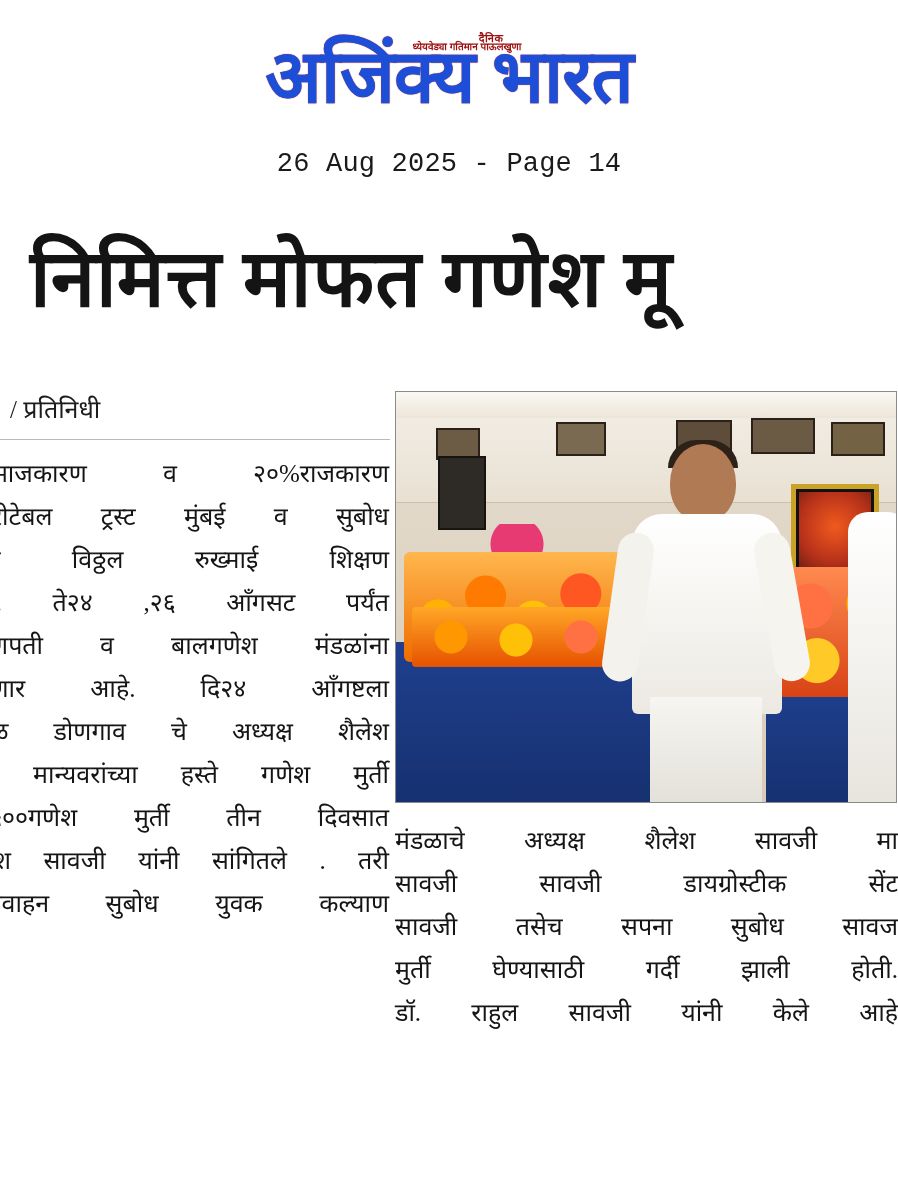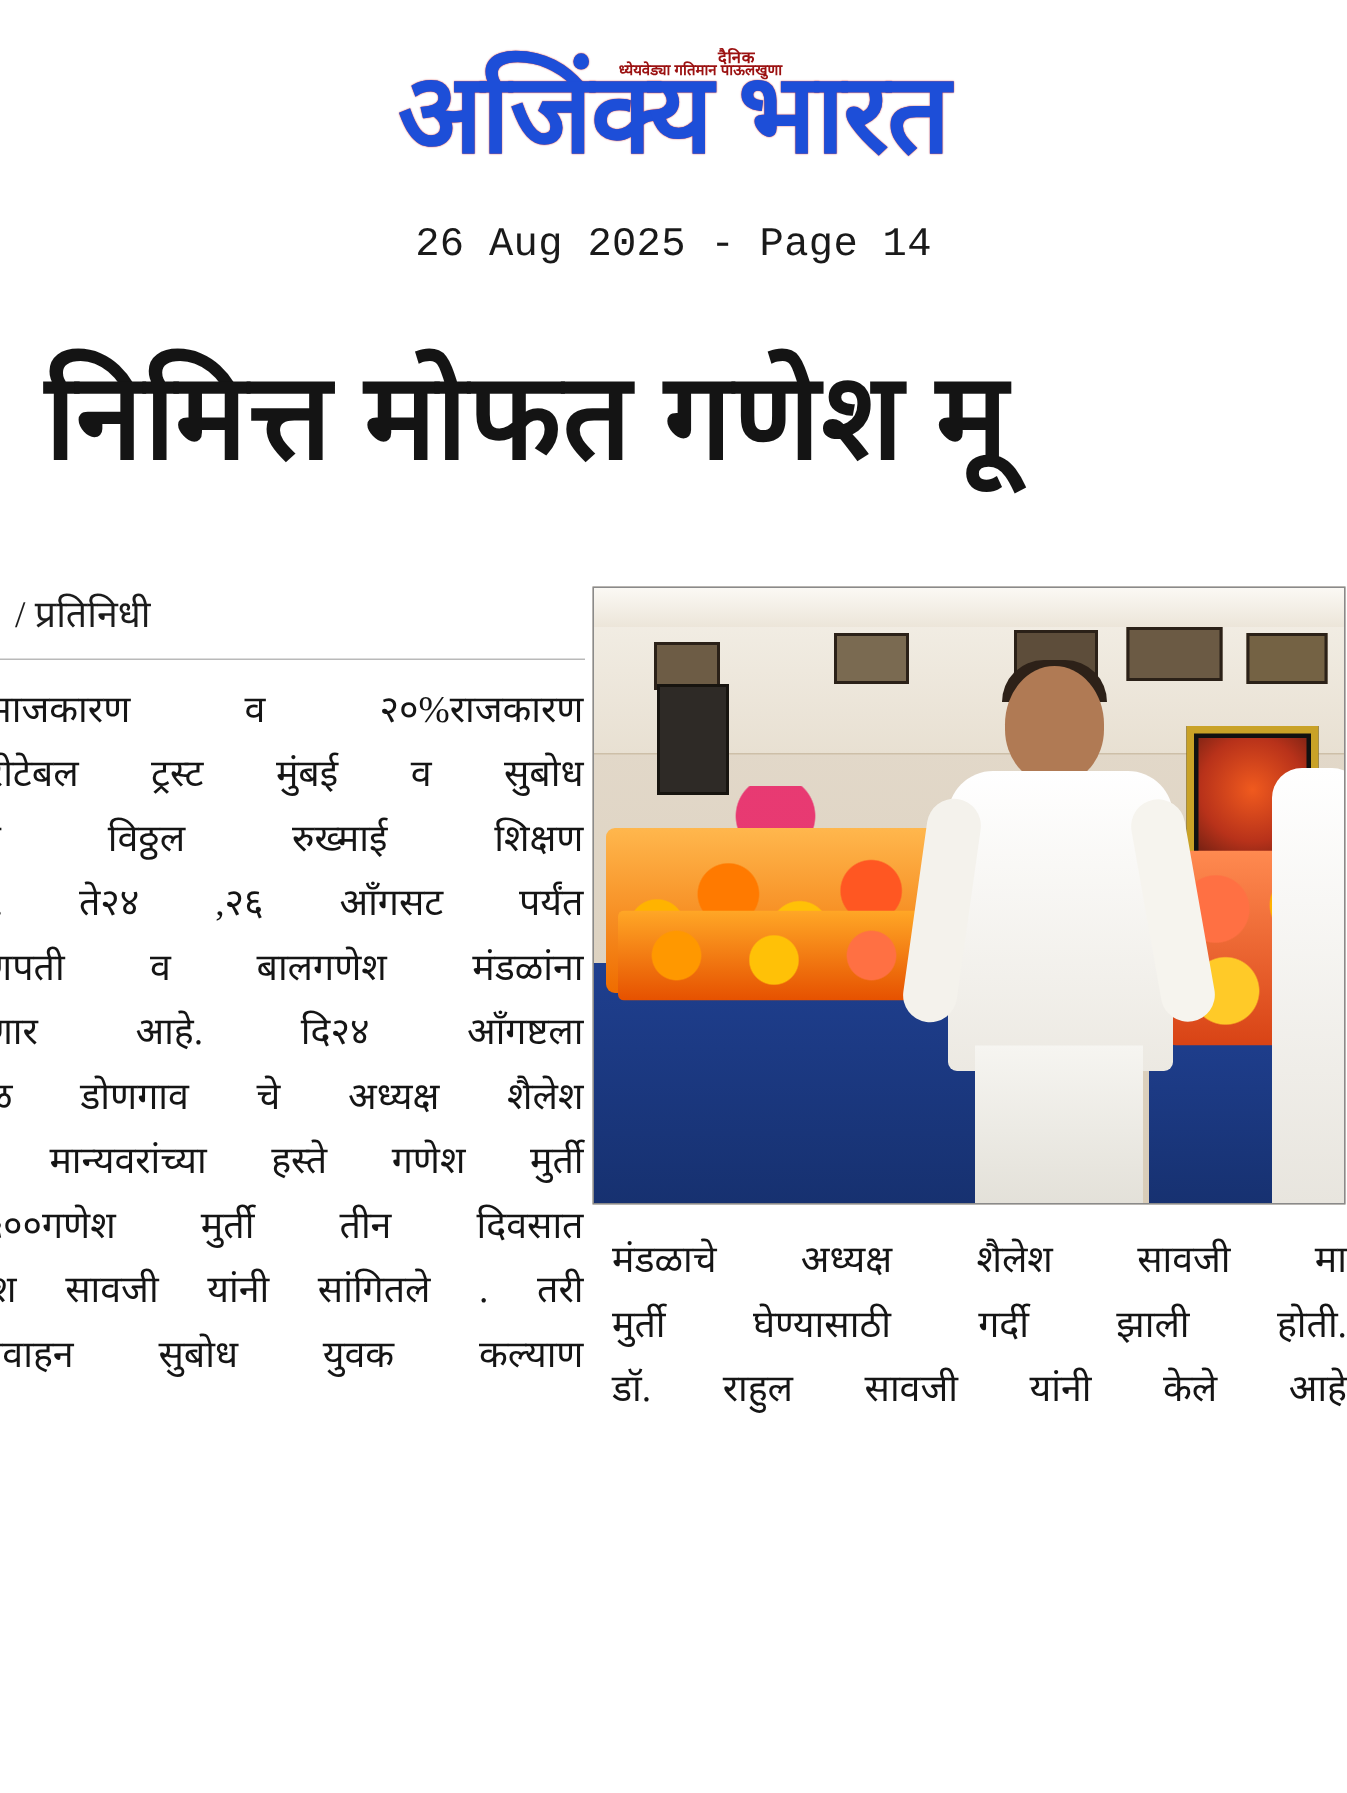--- a/index.html
+++ b/index.html
@@ -286,21 +286,21 @@
   .person2 {
     position: absolute;
     left: 452px; top: 120px; width: 60px; height: 290px;
     background: linear-gradient(180deg,#ffffff,#e8e5de);
     border-radius: 20px 20px 0 0;
   }
 
   .photo-caption-gap { height: 6px; }
 
   
-  .col-right .para .line { text-indent: 0; margin-left: 13px; }
+  .col-right .para .line { text-indent: 0; }
 </style>
 </head>
 <body>
 
 <div class="page">
 
   <div class="masthead">
     <div class="masthead-sup">दैनिक</div>
     <div class="masthead-title">अजिंक्य भारत</div>
     <div class="masthead-tag">ध्येयवेड्या गतिमान पाऊलखुणा</div>
@@ -361,20 +361,22 @@
               <div class="arm-l"></div>
               <div class="arm-r"></div>
               <div class="pants"></div>
             </div>
             <div class="person2"></div>
           </div>
         </div>
         <div class="photo-caption-gap"></div>
         <div class="para">
           <span class="line">मंडळाचे अध्यक्ष शैलेश सावजी मा</span>
+          <span class="line">सावजी सावजी डायग्रोस्टीक सेंट</span>
+          <span class="line">सावजी तसेच सपना सुबोध सावज</span>
           <span class="line">मुर्ती घेण्यासाठी गर्दी झाली होती.</span>
           <span class="line">डॉ. राहुल सावजी यांनी केले आहे</span>
         </div>
       </div>
 
     </div>
   </div>
 </div>
 
 </body></html>

